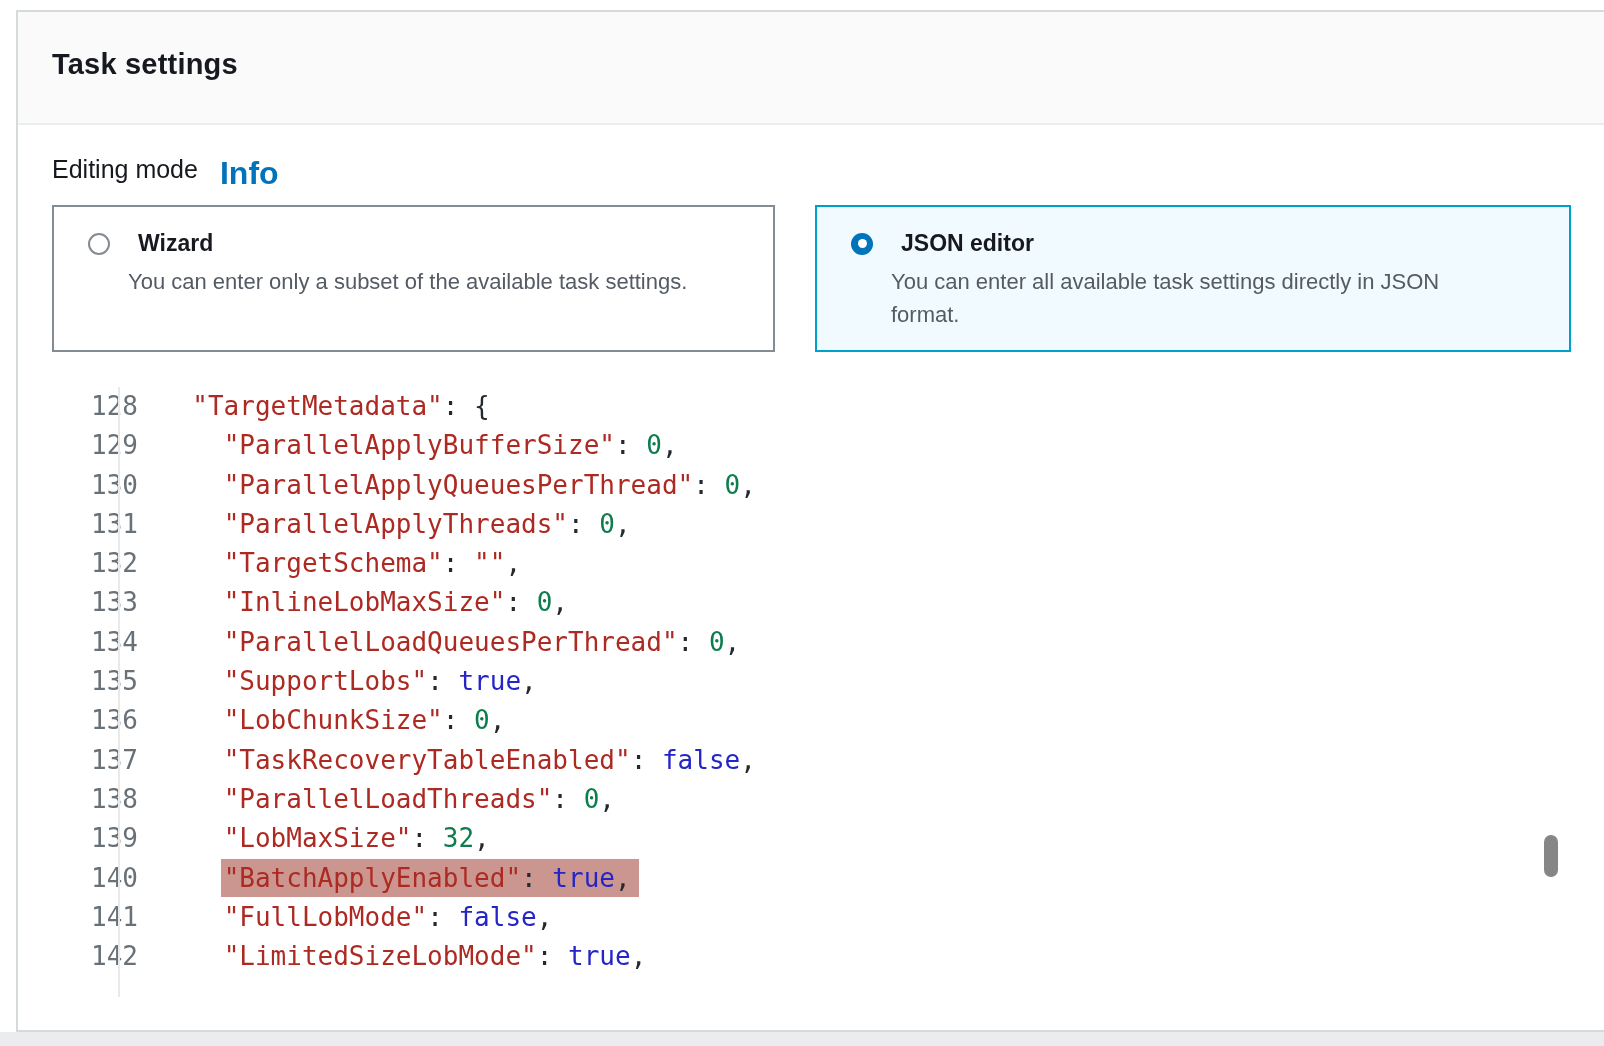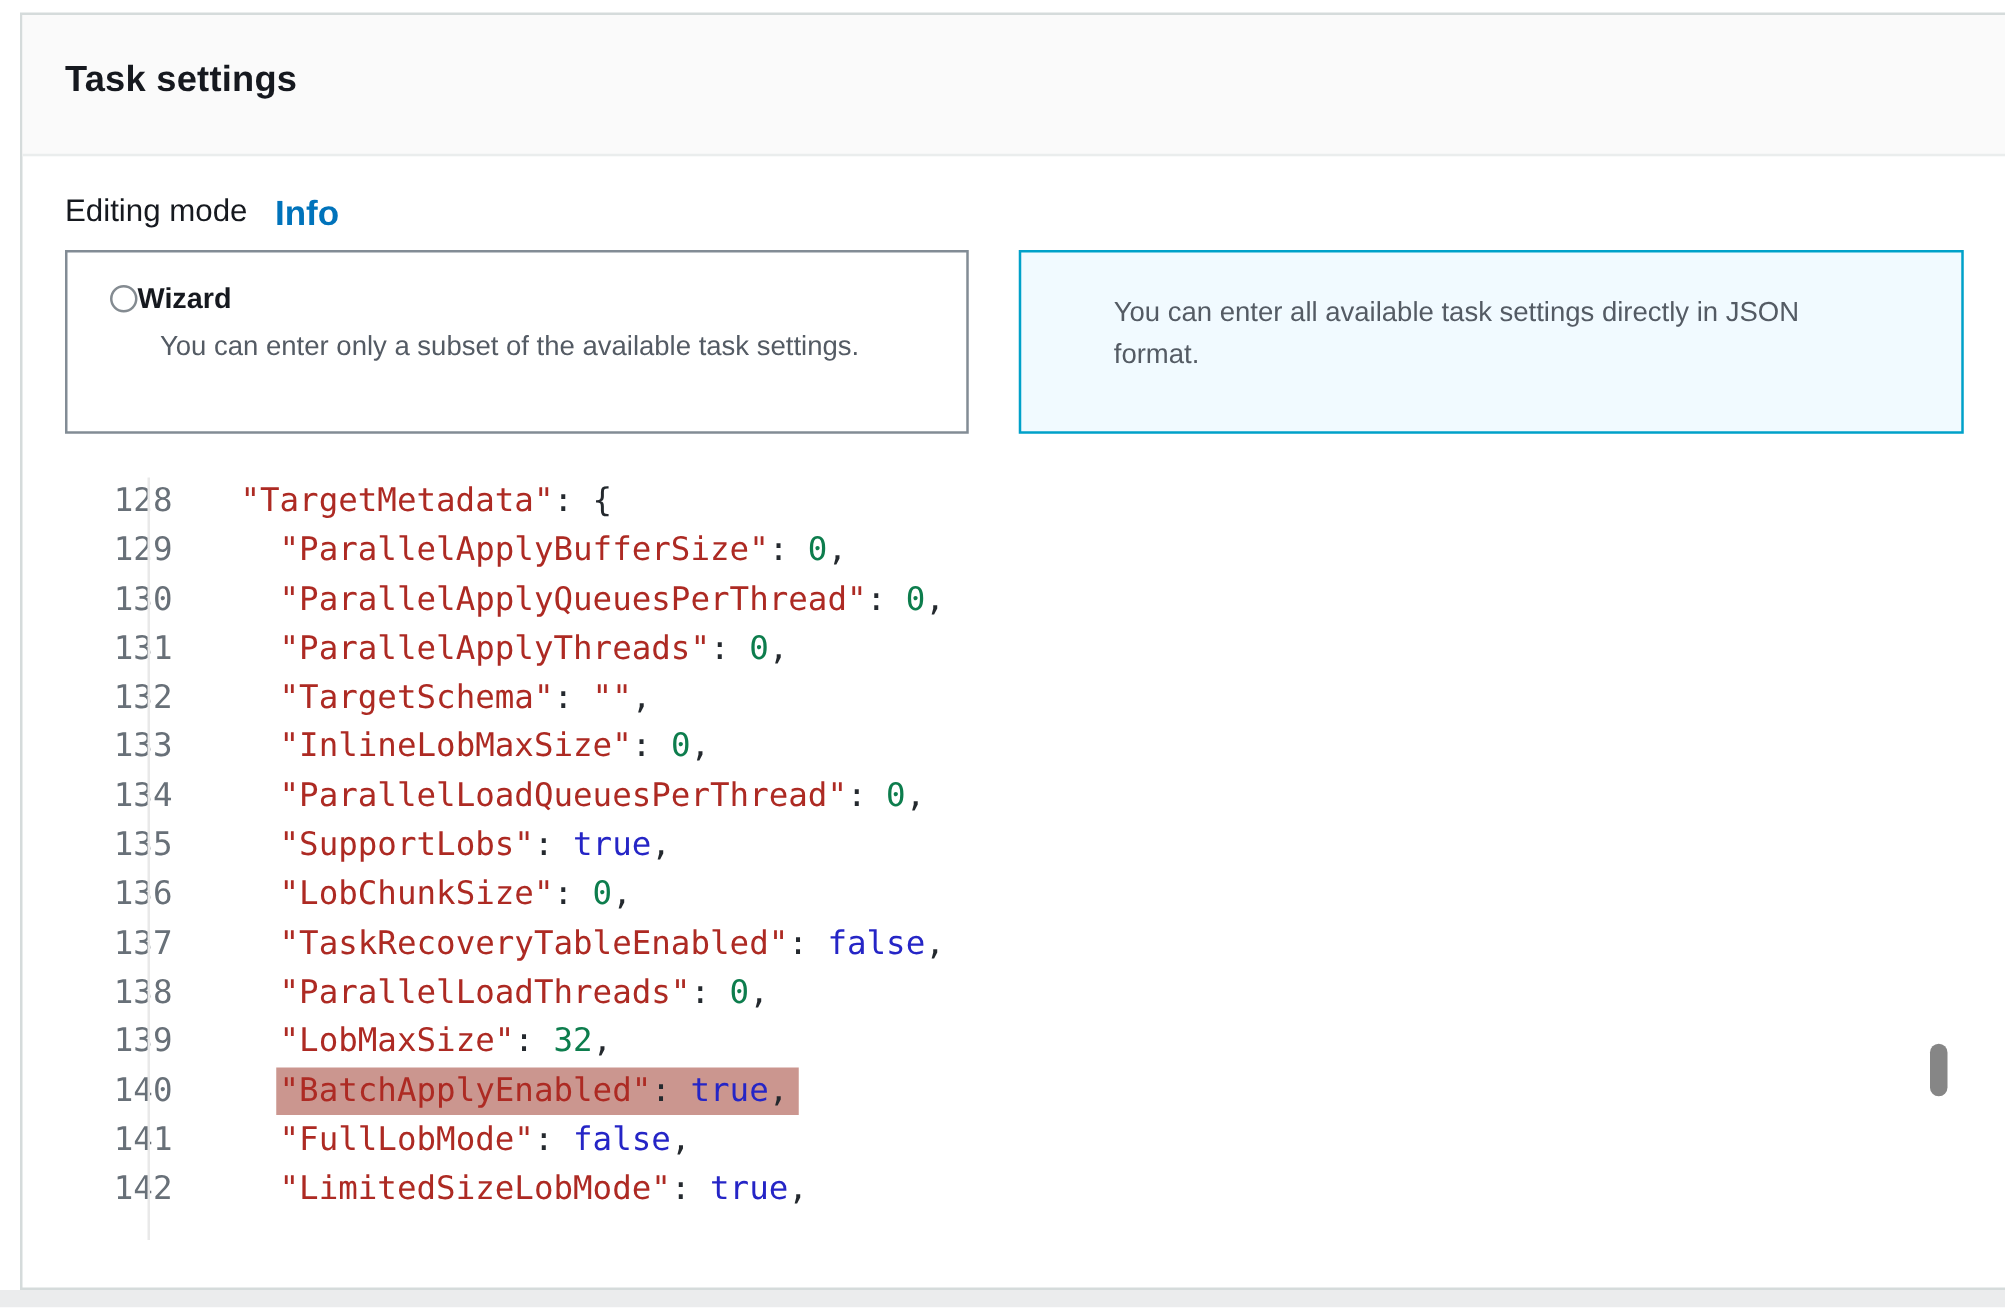--- a/index.html
+++ b/index.html
@@ -33,27 +33,27 @@
     border:2px solid var(--panel-border);background:#ffffff;
   }
   .panel-header{
     height:113px;box-sizing:border-box;background:var(--header-bg);
     border-bottom:2px solid var(--header-divider);padding:36px 0 0 34px;
   }
   .panel-title{margin:0;font-size:29px;font-weight:700;letter-spacing:0.2px;color:var(--text-primary);}
   .panel-body{padding-top:30px;}
   .editing-row{margin-left:34px;display:flex;align-items:flex-start;gap:22px;}
   .editing-label{font-size:25px;color:var(--text-primary);}
-  .info-link{font-size:28px;font-weight:700;color:var(--accent-blue);text-decoration:none;cursor:pointer;}
+  .info-link{font-size:32px;font-weight:700;color:var(--accent-blue);text-decoration:none;cursor:pointer;}
   .cards{margin-left:34px;margin-top:13px;display:flex;gap:40px;}
   .card{box-sizing:border-box;height:147px;background:#ffffff;border:2px solid var(--card-border);padding:23px 24px 0 34px;cursor:pointer;}
   .card.selected{border:2px solid var(--selected-card-border);background:var(--selected-card-bg);}
   .card-wizard{width:723px;}
   .card-json{width:756px;}
-  .card-title-row{display:flex;align-items:center;gap:0;}
+  .card-title-row{display:flex;align-items:center;gap:28px;}
   .radio{width:22px;height:22px;border-radius:50%;box-sizing:border-box;border:2px solid #848b91;background:#fff;flex:none;position:relative;}
   .radio.on{border:none;background:var(--accent-blue);}
   .radio.on::after{content:"";position:absolute;left:50%;top:50%;width:9px;height:9px;margin:-4.5px 0 0 -4.5px;border-radius:50%;background:#fff;}
   .card-title{font-size:23px;font-weight:700;color:var(--text-primary);}
   .card-desc{margin:8px 0 0 40px;font-size:22px;line-height:1.5;color:var(--text-secondary);max-width:615px;}
   .editor{position:relative;margin-top:35px;height:640px;overflow:hidden;cursor:text;}
   .gutter-sep{position:absolute;left:100px;top:-2px;width:2px;height:612px;background:var(--gutter-separator);}
   .code-line{display:flex;height:39.3px;line-height:39.3px;font-family:"DejaVu Sans Mono", monospace;font-size:26px;padding-left:28px;}
   .gutter-num{width:92px;flex:none;text-align:right;color:var(--line-number);user-select:none;}
   .code-text{margin:0 0 0 23px;white-space:pre;font-family:inherit;font-size:inherit;line-height:inherit;}
@@ -87,20 +87,24 @@
 
         <div class="card card-wizard">
           <div class="card-title-row">
             <span class="radio"></span>
             <span class="card-title">Wizard</span>
           </div>
           <div class="card-desc">You can enter only a subset of the available task settings.</div>
         </div>
 
         <div class="card card-json selected">
+          <div class="card-title-row">
+            <span class="radio on"></span>
+            <span class="card-title">JSON editor</span>
+          </div>
           <div class="card-desc">You can enter all available task settings directly in JSON format.</div>
         </div>
 
       </div>
 
       <div class="editor">
         <div class="gutter-sep"></div>
         <div id="editor-lines">
             <div class="code-line">
               <div class="gutter-num">128</div>

